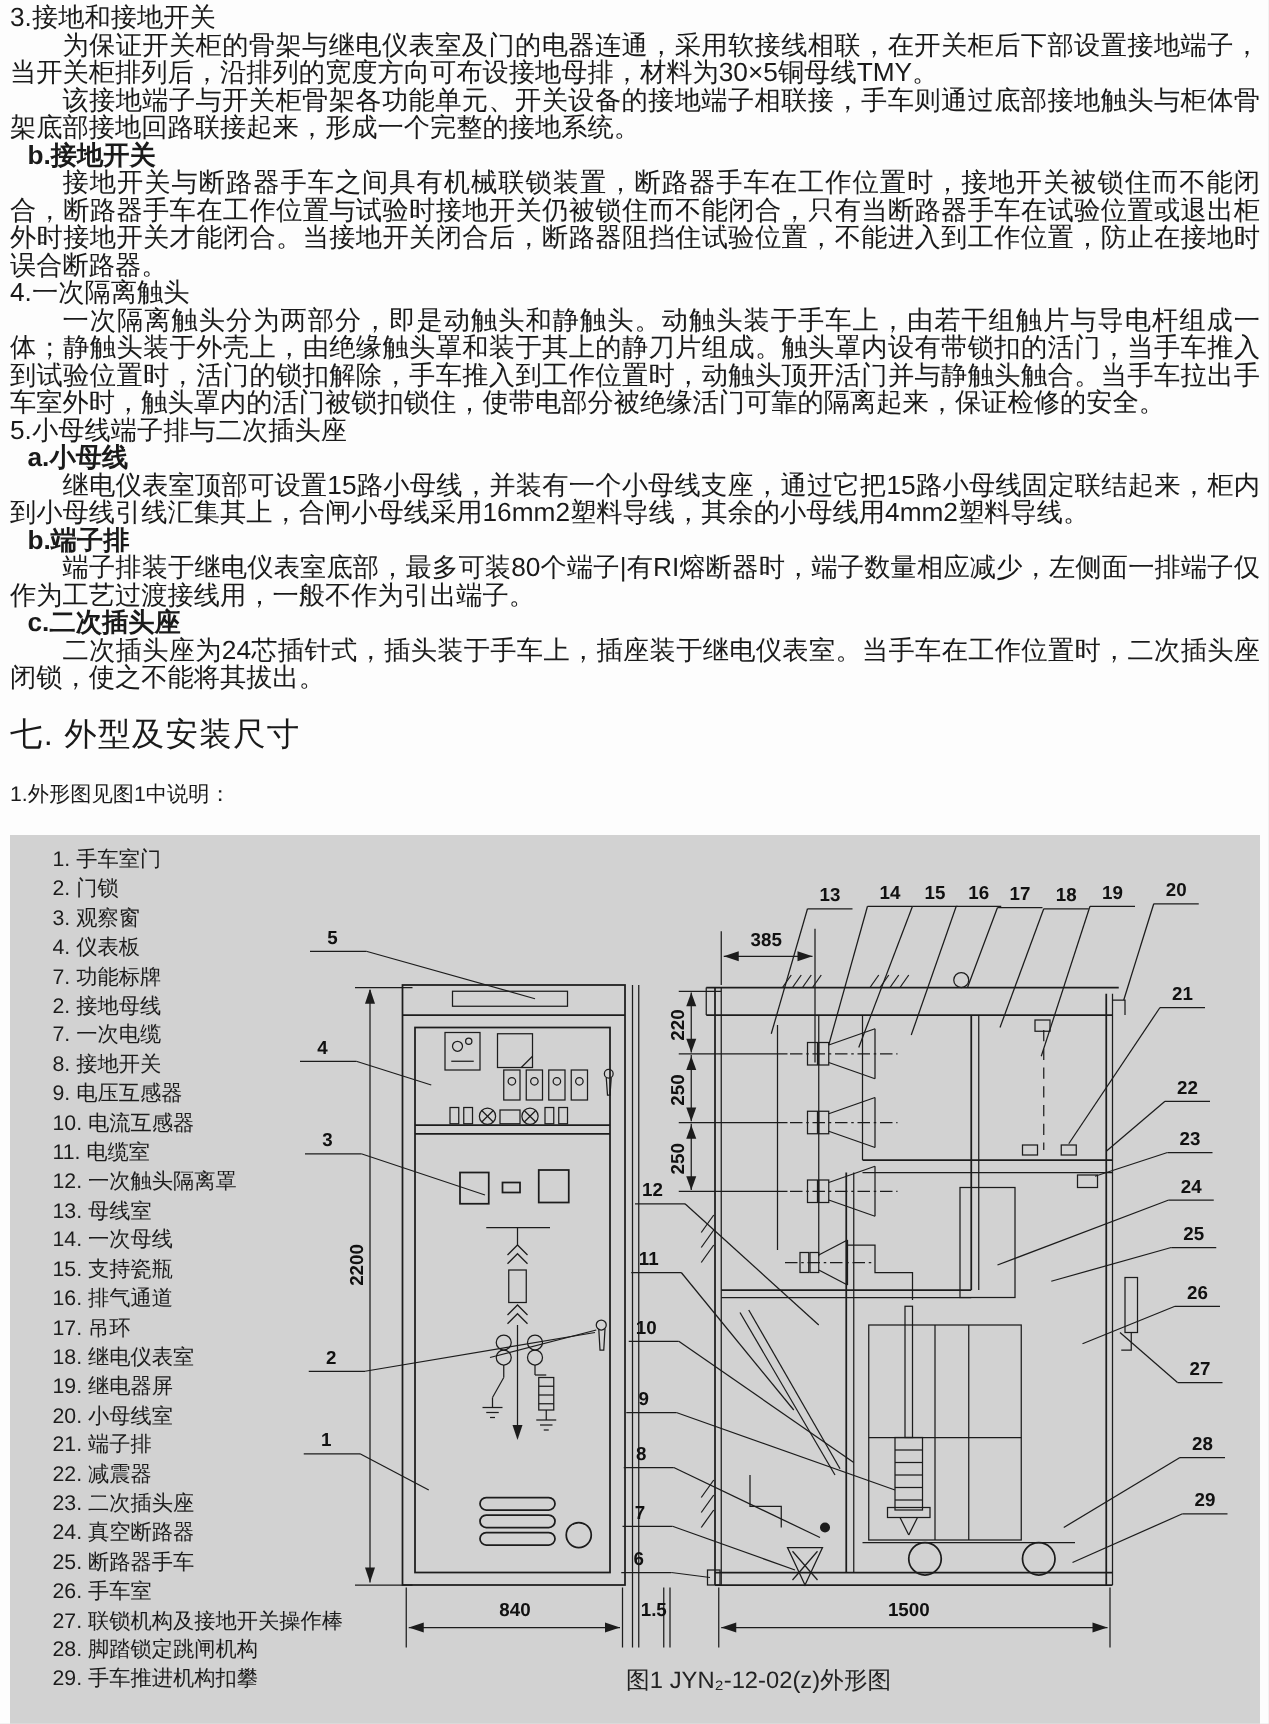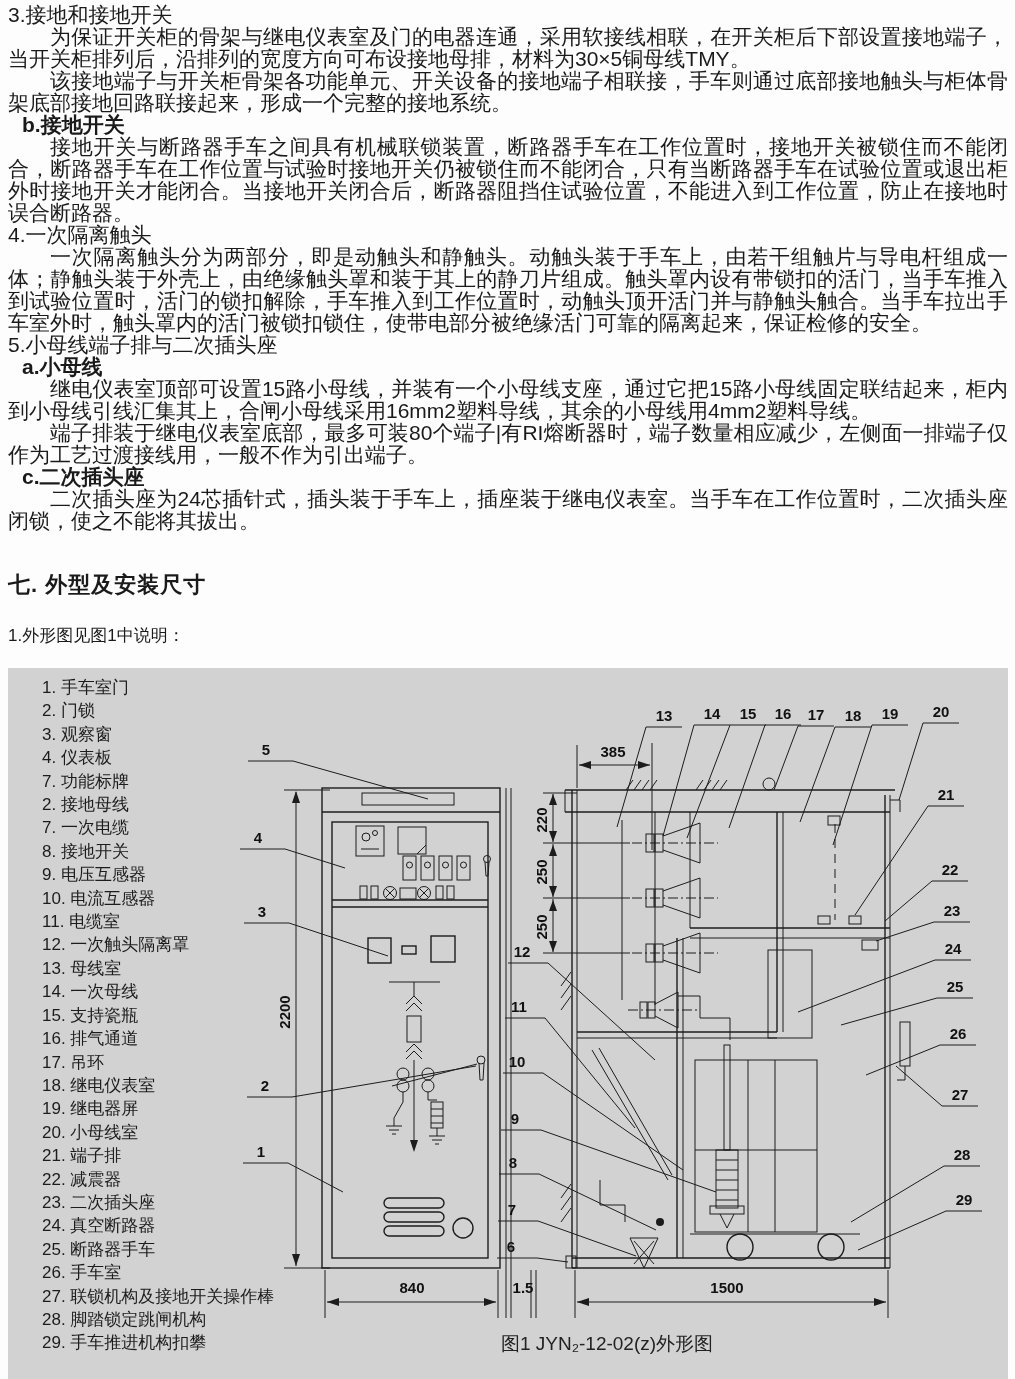--- a/index.html
+++ b/index.html
@@ -5,21 +5,21 @@
   html,body{margin:0;padding:0;}
   body{
     width:1015px;height:1379px;position:relative;background:#fdfdfd;
     font-family:"Liberation Sans","DejaVu Sans",sans-serif;color:#1a1a1a;
     overflow:hidden;
   }
   .doc-text{position:absolute;left:8px;top:4px;width:1000px;font-size:21px;line-height:22px;text-align:justify;}
   .p-head{text-indent:0;}
   .p-sub{padding-left:14px;font-weight:bold;}
   .p-body{text-indent:2em;}
-  .sec-head{position:absolute;left:8px;top:570px;font-size:22px;font-weight:bold;letter-spacing:1px;}
+  .sec-head{position:absolute;left:8px;top:570px;font-size:26px;font-weight:normal;letter-spacing:1px;}
   .fig-note{position:absolute;left:8px;top:624px;font-size:17px;}
   .figure-area{
     position:absolute;left:8px;top:668px;width:1000px;height:711px;
     background:#d2d2d2;
   }
   .legend{position:absolute;left:30px;top:676px;font-size:17px;line-height:23.4px;color:#1c1c1c;margin-left:12px;}
   .legend .lg{white-space:nowrap;}
   svg.overlay{position:absolute;left:0;top:0;pointer-events:none;}
   .ln{stroke:#1c1c1c;stroke-width:1.4;fill:none;}
   .tn{stroke:#1c1c1c;stroke-width:1;fill:none;}
@@ -35,20 +35,21 @@
   <div class="p-head">3.接地和接地开关</div>
   <div class="p-body">为保证开关柜的骨架与继电仪表室及门的电器连通，采用软接线相联，在开关柜后下部设置接地端子，当开关柜排列后，沿排列的宽度方向可布设接地母排，材料为30×5铜母线TMY。</div>
   <div class="p-body">该接地端子与开关柜骨架各功能单元、开关设备的接地端子相联接，手车则通过底部接地触头与柜体骨架底部接地回路联接起来，形成一个完整的接地系统。</div>
   <div class="p-sub">b.接地开关</div>
   <div class="p-body">接地开关与断路器手车之间具有机械联锁装置，断路器手车在工作位置时，接地开关被锁住而不能闭合，断路器手车在工作位置与试验时接地开关仍被锁住而不能闭合，只有当断路器手车在试验位置或退出柜外时接地开关才能闭合。当接地开关闭合后，断路器阻挡住试验位置，不能进入到工作位置，防止在接地时误合断路器。</div>
   <div class="p-head">4.一次隔离触头</div>
   <div class="p-body">一次隔离触头分为两部分，即是动触头和静触头。动触头装于手车上，由若干组触片与导电杆组成一体；静触头装于外壳上，由绝缘触头罩和装于其上的静刀片组成。触头罩内设有带锁扣的活门，当手车推入到试验位置时，活门的锁扣解除，手车推入到工作位置时，动触头顶开活门并与静触头触合。当手车拉出手车室外时，触头罩内的活门被锁扣锁住，使带电部分被绝缘活门可靠的隔离起来，保证检修的安全。</div>
   <div class="p-head">5.小母线端子排与二次插头座</div>
   <div class="p-sub">a.小母线</div>
   <div class="p-body">继电仪表室顶部可设置15路小母线，并装有一个小母线支座，通过它把15路小母线固定联结起来，柜内到小母线引线汇集其上，合闸小母线采用16mm2塑料导线，其余的小母线用4mm2塑料导线。</div>
+  <div class="p-sub">b.端子排</div>
   <div class="p-body">端子排装于继电仪表室底部，最多可装80个端子|有RI熔断器时，端子数量相应减少，左侧面一排端子仅作为工艺过渡接线用，一般不作为引出端子。</div>
   <div class="p-sub">c.二次插头座</div>
   <div class="p-body">二次插头座为24芯插针式，插头装于手车上，插座装于继电仪表室。当手车在工作位置时，二次插头座闭锁，使之不能将其拔出。</div>
 </div>
 
 <div class="sec-head">七. 外型及安装尺寸</div>
 <div class="fig-note">1.外形图见图1中说明：</div>
 
 <div class="figure-area"></div>
 

